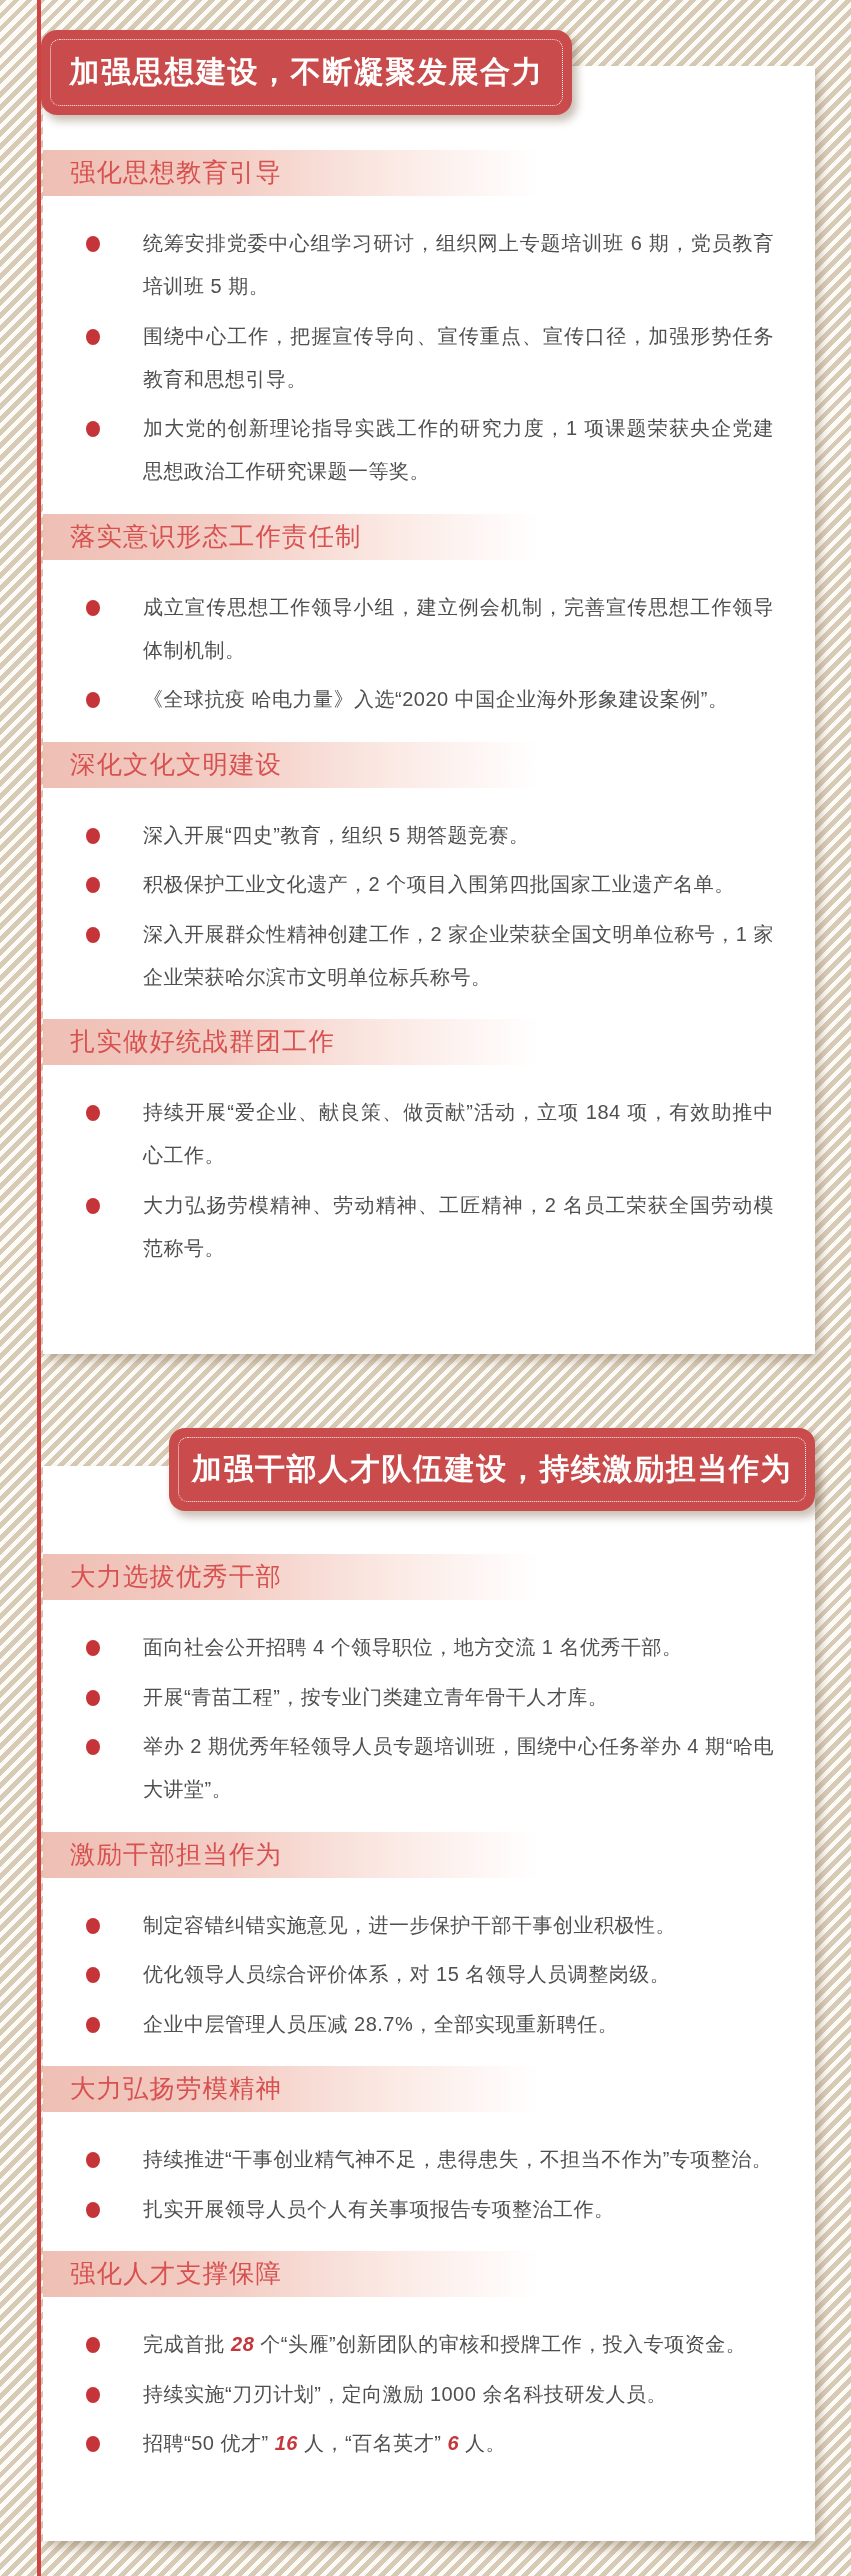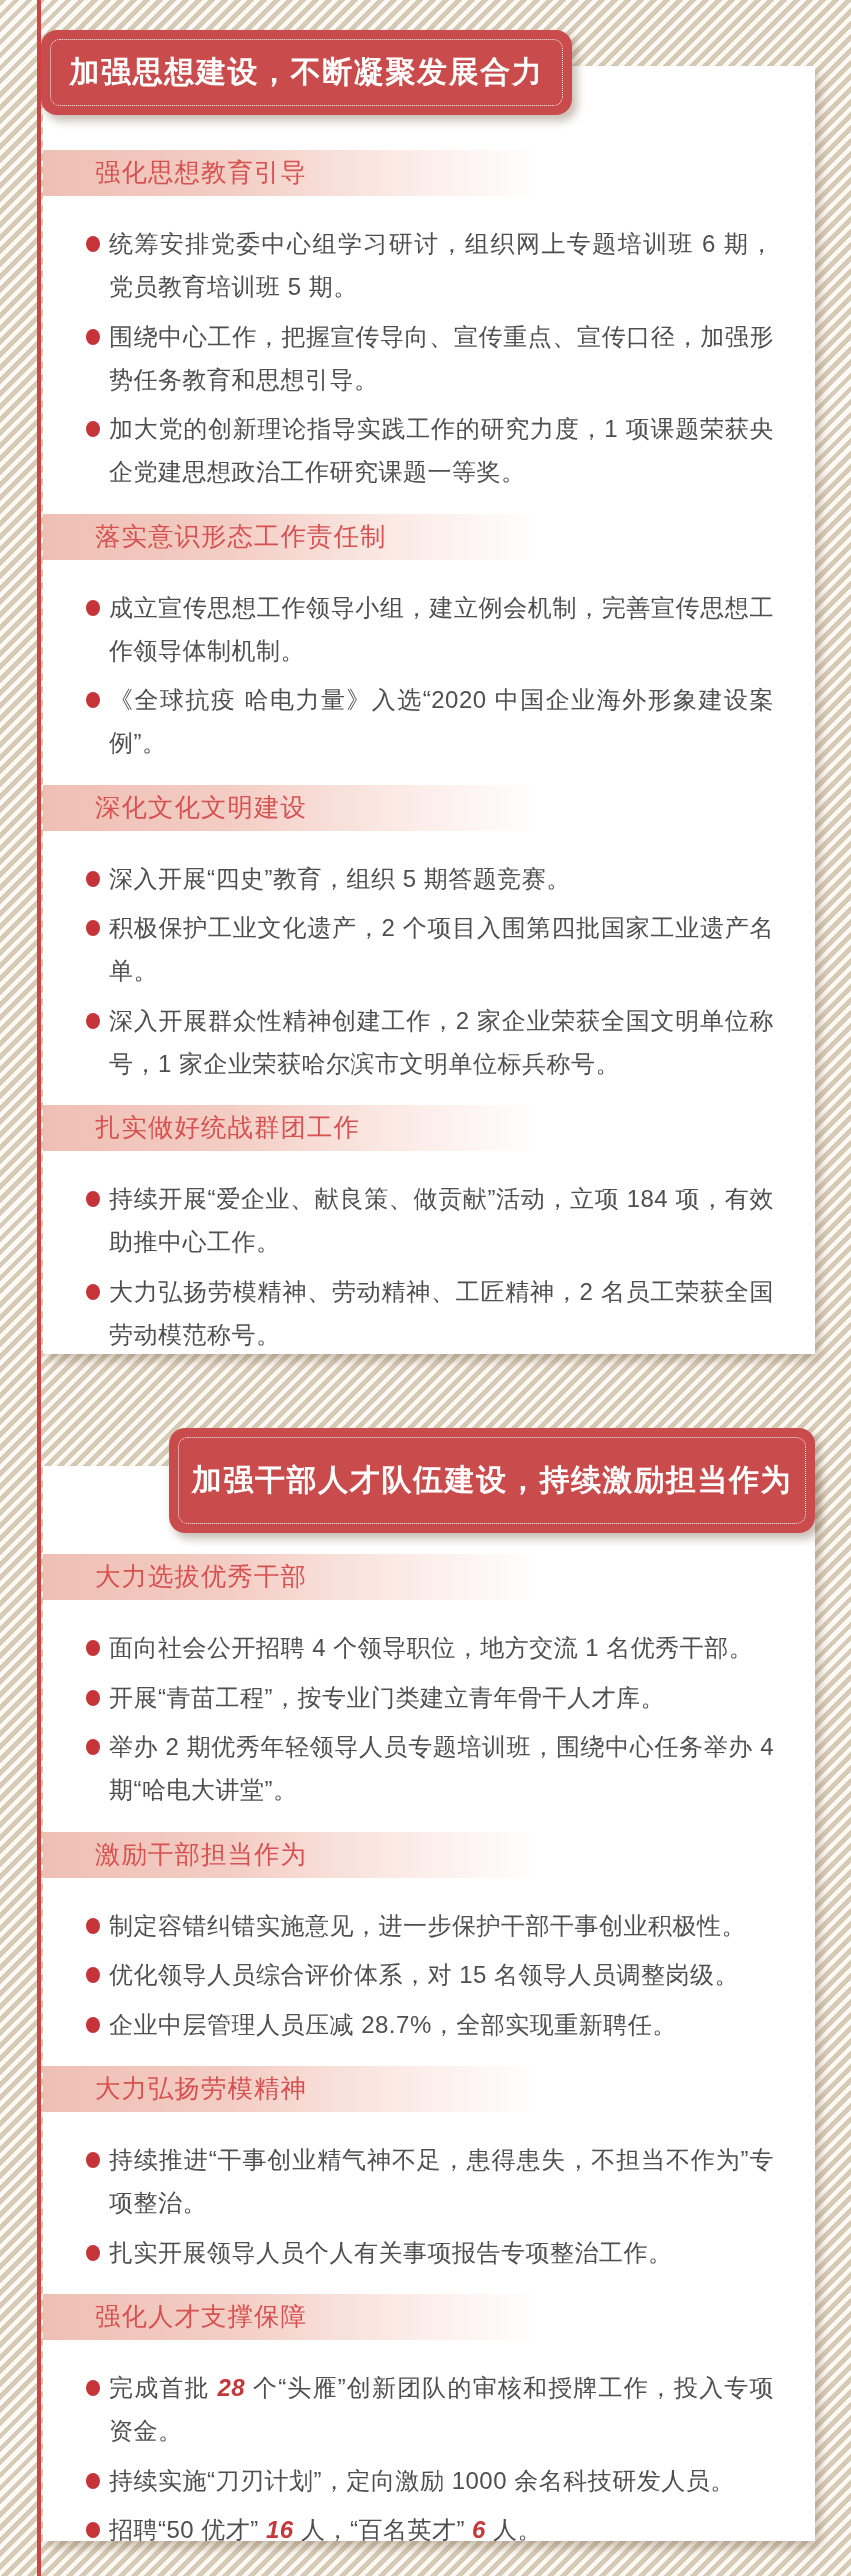--- a/index.html
+++ b/index.html
@@ -27,44 +27,44 @@
   .card-body{width:100%;}
   .card-1 .card-body{padding-top:84px;}
   .card-2 .card-body{padding-top:88px;}
 
   .banner{
     position:absolute;background:var(--banner-red,#ca4b4b);
     border-radius:16px;display:flex;align-items:center;justify-content:center;
     box-shadow:4.3px 5.4px 8.6px rgba(120,95,70,.4);
   }
   .banner-1{left:41px;top:30px;width:531px;height:85px;}
-  .banner-2{left:169px;top:1428px;width:646px;height:105px;}
+  .banner-2{left:169px;top:1428px;width:646px;height:83px;}
   .banner-dots{
     position:absolute;inset:8.6px;border:1.6px dotted rgba(255,255,255,.95);
     border-radius:9.7px;pointer-events:none;
   }
   .banner-label{
     position:relative;color:#ffffff;font-weight:bold;font-size:30px;
     letter-spacing:1.6px;white-space:nowrap;
   }
 
   .sec-header{
     height:46px;width:621px;box-sizing:border-box;
     background:linear-gradient(90deg,
       var(--header-gradient-left,#efbfb4) 0%,#f3cdc4 30%,#fbe9e4 56%,#ffffff 80%);
-    display:flex;align-items:center;padding-left:52px;
+    display:flex;align-items:center;padding-left:27px;
     margin-bottom:26px;
   }
   .sec-title{
     font-size:25.4px;color:var(--header-text-red,#d75151);letter-spacing:1.1px;
   }
   .bullets{list-style:none;margin:0 0 20.5px 0;padding:0;}
   .bullet-item{
-    position:relative;padding:0 41px 0 66px;margin-bottom:6.5px;
-    font-size:24px;line-height:43px;color:var(--body-text,#4f4f4f);
+    position:relative;padding:0 41px 0 100px;margin-bottom:6.5px;
+    font-size:20px;line-height:43px;color:var(--body-text,#4f4f4f);
     letter-spacing:0.5px;text-align:justify;
   }
   .dot{
     position:absolute;left:43px;top:14px;width:14px;height:16px;
     background:var(--bullet-red,#c53438);border-radius:50%;
   }
   .num{
     color:var(--number-red,#c5373b);font-style:italic;font-weight:600;
   }
 </style>

